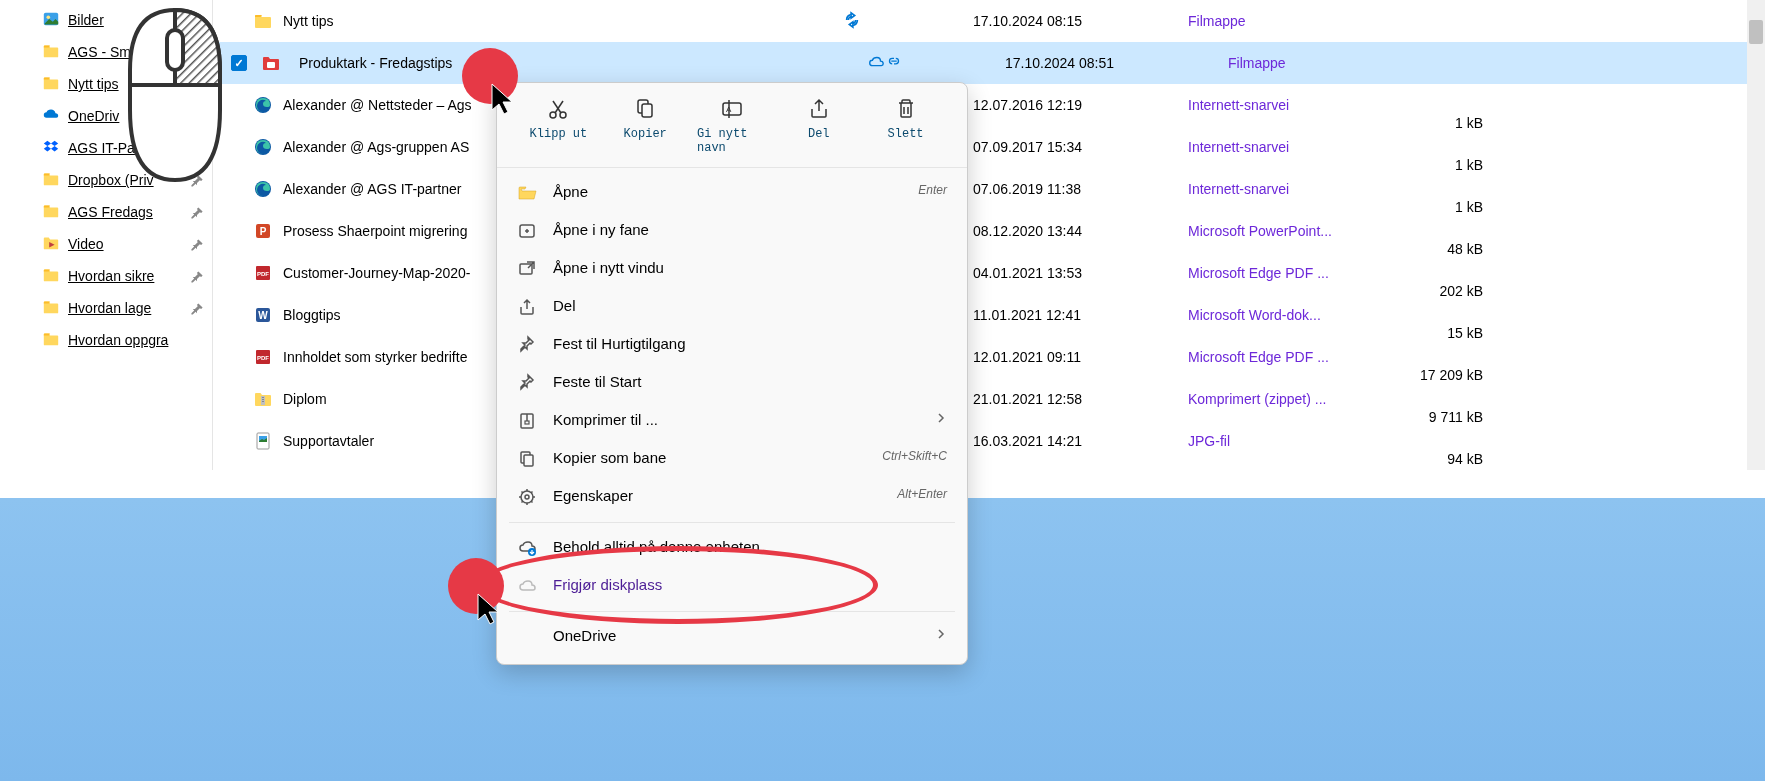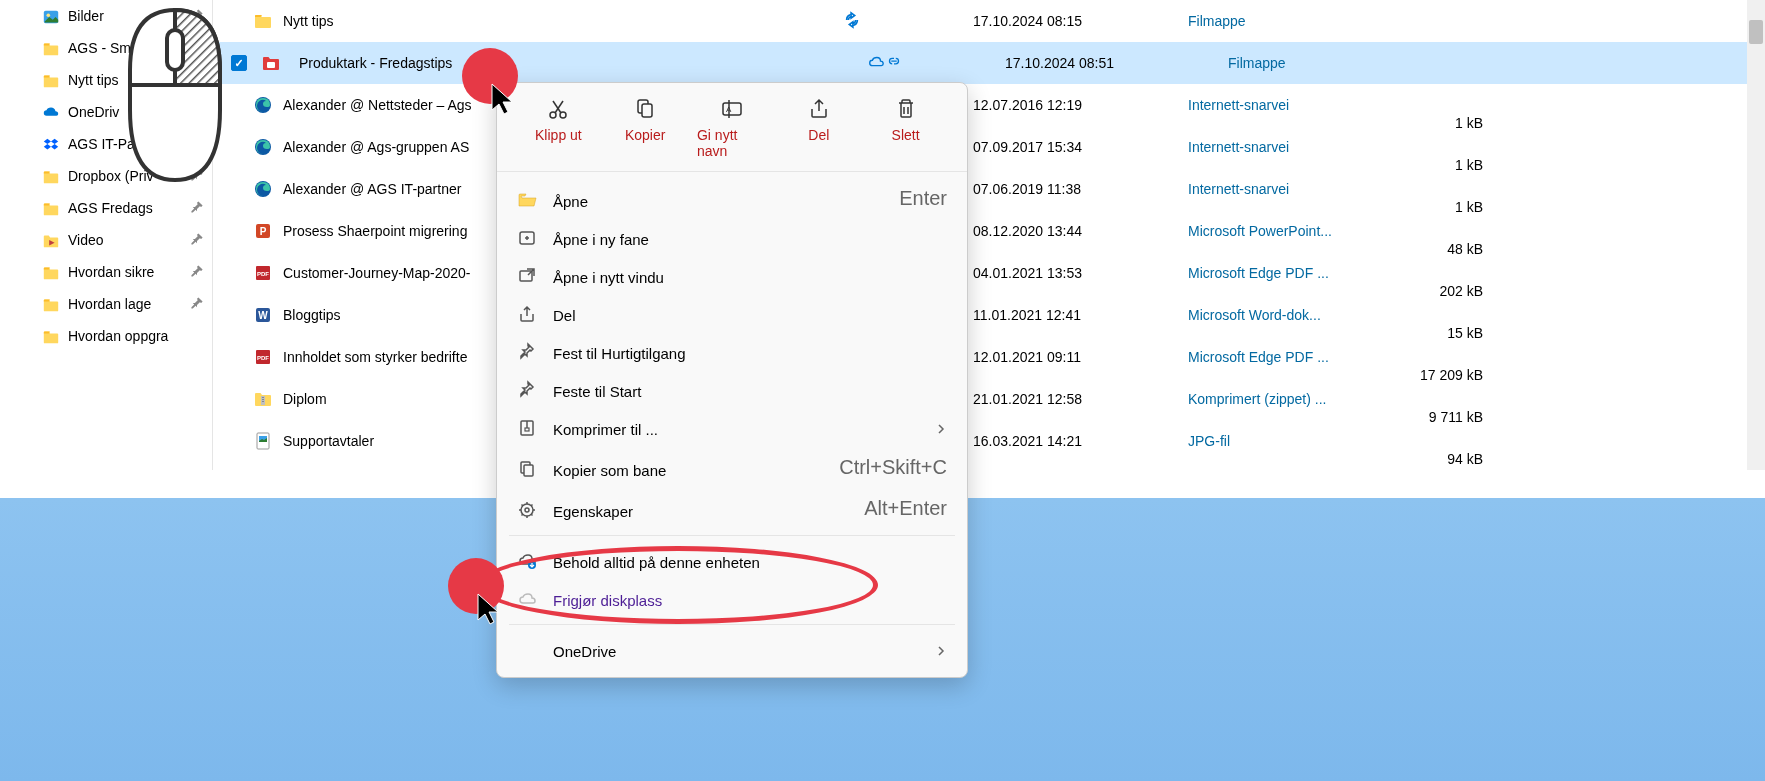--- a/index.html
+++ b/index.html
@@ -1,57 +1,57 @@
 <!DOCTYPE html>
 <html><head>
 <meta charset="utf-8">
 <style>
   * { box-sizing: border-box; margin: 0; padding: 0; }
   body { font-family: "Segoe UI", sans-serif; font-size: 14px; background: #fff; width: 1765px; height: 781px; overflow: hidden; position: relative; }
   
   .container { display: flex; height: 470px; background: #fff; }
   
   .sidebar { width: 213px; background: #fff; padding: 2px 0; border-right: 1px solid #e5e5e5; }
-  .sidebar-item { display: flex; align-items: flex-start; padding: 6px 8px 6px 42px; cursor: pointer; position: relative; height: 32px; }
+  .sidebar-item { display: flex; align-items: flex-end; padding: 6px 8px 6px 42px; cursor: pointer; position: relative; height: 32px; text-decoration: underline; }
   .sidebar-icon { width: 18px; height: 18px; margin-right: 8px; flex-shrink: 0; }
   .sidebar-label { white-space: nowrap; overflow: hidden; text-overflow: clip; flex: 1; color: #000; }
   .pin-icon { width: 14px; height: 14px; color: #666; flex-shrink: 0; margin-left: 4px; }
   
   .filelist { flex: 1; background: #fff; position: relative; }
   .file-row { display: flex; align-items: center; height: 42px; padding-left: 18px; cursor: pointer; }
   .file-row.selected { background: #cce8ff; gap: 8px; }
   .file-checkbox { width: 16px; height: 16px; margin-right: 6px; border: 1px solid #333; border-radius: 2px; display: flex; align-items: center; justify-content: center; background: #fff; }
   .file-checkbox.checked { background: #0078d4; border-color: #0078d4; }
   .file-checkbox.checked::after { content: "✓"; color: #fff; font-size: 11px; font-weight: bold; }
   .file-icon { width: 20px; height: 20px; margin-right: 10px; flex-shrink: 0; }
   .file-name { width: 560px; color: #000; }
   .file-status { width: 130px; display: flex; align-items: center; justify-content: flex-start; }
   .file-date { width: 215px; color: #000; }
-  .file-type { width: 215px; color: #0369a1; }
+  .file-type { width: 215px; color: #6d28d9; }
   .file-size { width: 100px; text-align: right; color: #000; padding-right: 20px; margin-top: 36px; }
   
   .statusbar { position: absolute; bottom: 207px; left: 0; right: 0; height: 28px; border-top: 1px solid #e0e0e0; display: flex; align-items: center; padding: 0 14px; background: #fff; }
   .status-text { color: #1a6fc4; font-size: 13px; }
   .status-sep { width: 1px; height: 16px; background: #ccc; margin: 0 14px; }
   .view-toggles { margin-left: auto; display: flex; }
   .view-btn { width: 24px; height: 22px; border: 1px solid #0078d4; display: flex; align-items: center; justify-content: center; cursor: pointer; }
   .view-btn.active { background: #cce8ff; }
   
   .desktop-bg { position: absolute; left: 0; right: 0; top: 498px; bottom: 0; background: linear-gradient(to bottom, #8dc3f0, #7db8ec); }
   
   .context-menu { position: absolute; left: 496px; top: 82px; width: 472px; background: #f9f9f9; border: 1px solid #ccc; border-radius: 8px; box-shadow: 0 8px 24px rgba(0,0,0,0.2); z-index: 100; padding-bottom: 8px; }
   .ctx-toolbar { display: flex; justify-content: space-around; padding: 14px 18px 12px; border-bottom: 1px solid #e5e5e5; margin-bottom: 6px; }
   .ctx-tool { display: flex; flex-direction: column; align-items: center; gap: 6px; cursor: pointer; width: 70px; }
   .ctx-tool-icon { width: 24px; height: 24px; }
-  .ctx-tool-label { font-size: 14px; color: #b91c1c; }
-  .ctx-item { display: flex; align-items: flex-end; padding: 9px 20px; cursor: pointer; }
+  .ctx-tool-label { font-size: 12px; color: #0c4a6e; font-family: Liberation Mono, monospace; }
+  .ctx-item { display: flex; align-items: flex-start; padding: 9px 20px; cursor: pointer; }
   .ctx-item.disabled { color: #4c1d95; cursor: default; }
   .ctx-item-icon { width: 20px; height: 20px; margin-right: 16px; flex-shrink: 0; }
   .ctx-item-label { flex: 1; font-size: 15px; }
-  .ctx-item-shortcut { color: #666; font-size: 20px; }
+  .ctx-item-shortcut { color: #666; font-size: 12px; font-style: italic; }
   .ctx-sep { height: 1px; background: #e5e5e5; margin: 6px 12px; }
   .ctx-chevron { color: #666; }
   
   .mouse-overlay { position: absolute; left: 120px; top: -10px; z-index: 200; }
   .red-circle-1 { position: absolute; left: 462px; top: 48px; width: 56px; height: 56px; background: #e63946; border-radius: 50%; z-index: 150; }
   .cursor-1 { position: absolute; left: 490px; top: 82px; z-index: 160; }
   .red-circle-2 { position: absolute; left: 448px; top: 558px; width: 56px; height: 56px; background: #e63946; border-radius: 50%; z-index: 150; }
   .cursor-2 { position: absolute; left: 476px; top: 592px; z-index: 160; }
   .red-ellipse { position: absolute; left: 478px; top: 546px; width: 400px; height: 78px; border: 5px solid #e63946; border-radius: 50%; z-index: 140; pointer-events: none;}
   

